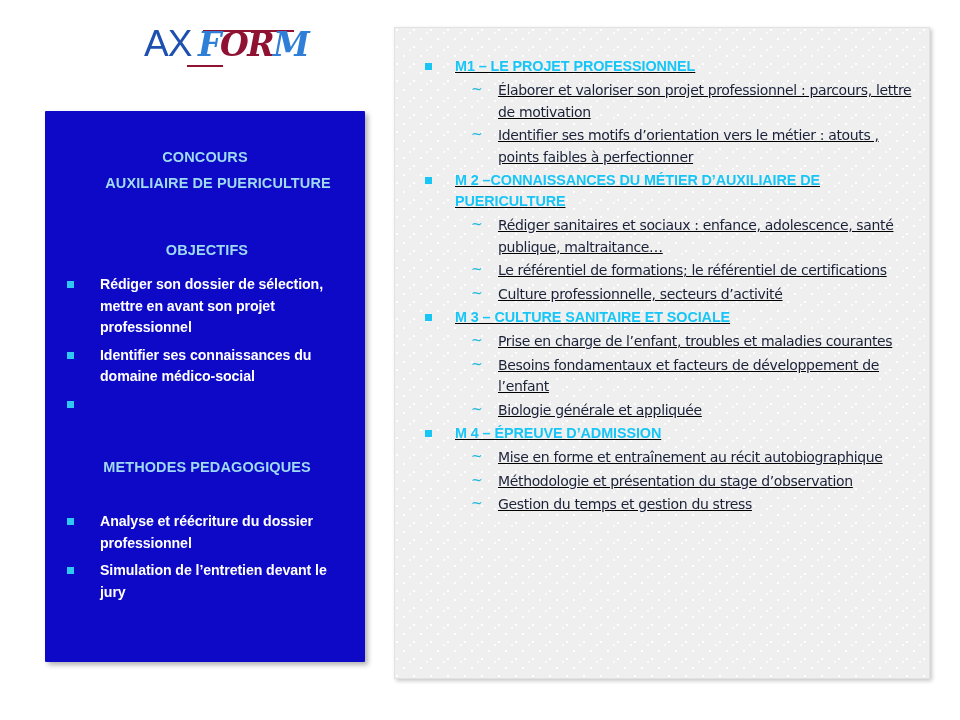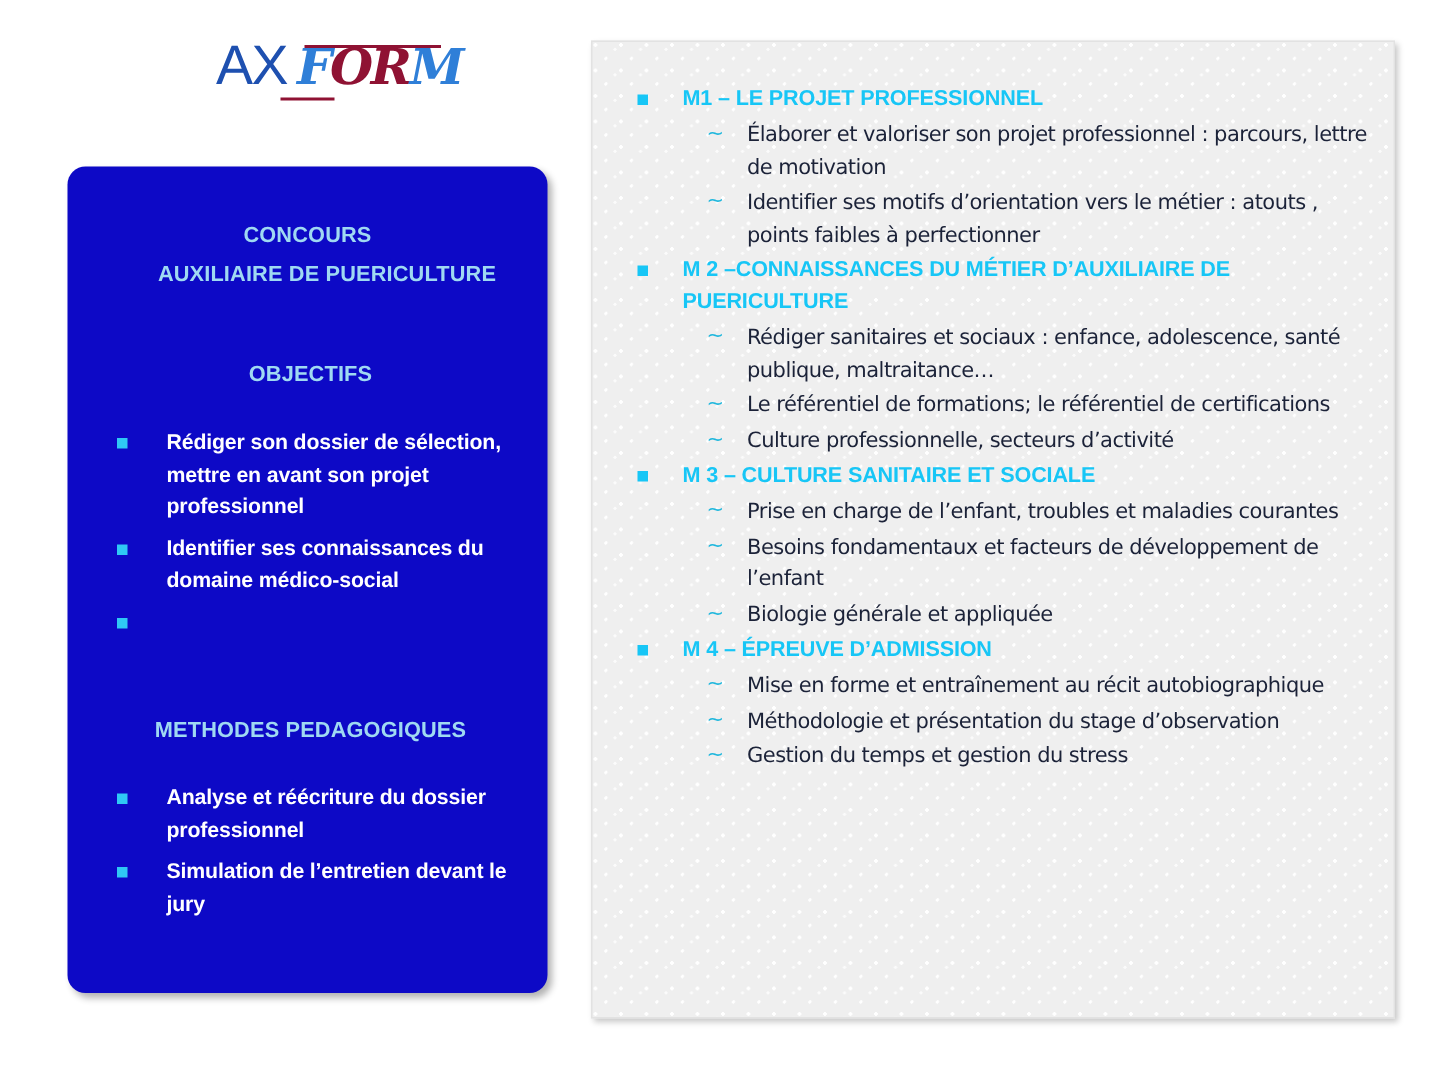--- a/index.html
+++ b/index.html
@@ -85,21 +85,21 @@
   }
 
   
   #left-panel {
     position: absolute;
     left: 45px;
     top: 111px;
     width: 320px;
     height: 551px;
     background: #0d09c6;
-    border-radius: 12px;
+    border-radius: 1px;
     box-shadow: 3px 3px 5px rgba(0,0,0,0.30);
     box-sizing: border-box;
     padding: 16px;
   }
   .lp-title {
     color: #9fd9f2;
     font-size: 14.5px;
     font-weight: 700;
     text-align: center;
     line-height: 26px;
@@ -112,27 +112,27 @@
     position: absolute;
     color: #9fd9f2;
     font-size: 14.5px;
     font-weight: 700;
     text-align: center;
     width: 324px;
     left: 0;
     letter-spacing: 0.1px;
   }
   #lp-head-objectifs { top: 131px; }
-  #lp-head-methodes  { top: 368px; }
+  #lp-head-methodes  { top: 348px; }
 
   .lp-list {
     position: absolute;
     left: 18px;
     width: 292px;
-    margin: 11px;
+    margin: 0;
     padding: 0;
     list-style: none;
   }
   #lp-list-objectifs { top: 163px; }
   #lp-list-methodes  { top: 400px; }
 
   .lp-item {
     position: relative;
     padding-left: 37px;
     color: #ffffff;
@@ -169,20 +169,21 @@
     box-sizing: border-box;
     overflow: hidden;
   }
   #module-list {
     margin: 0;
     padding: 28px 10px 0 14px;
     list-style: none;
   }
   .module {
     margin-bottom: 2px;
+    text-decoration: underline;
   }
   .module-head {
     position: relative;
     padding-left: 46px;
     color: #17c6f6;
     font-size: 14.4px;
     font-weight: 700;
     line-height: 21px;
     letter-spacing: -0.1px;
     margin-bottom: 3px;

